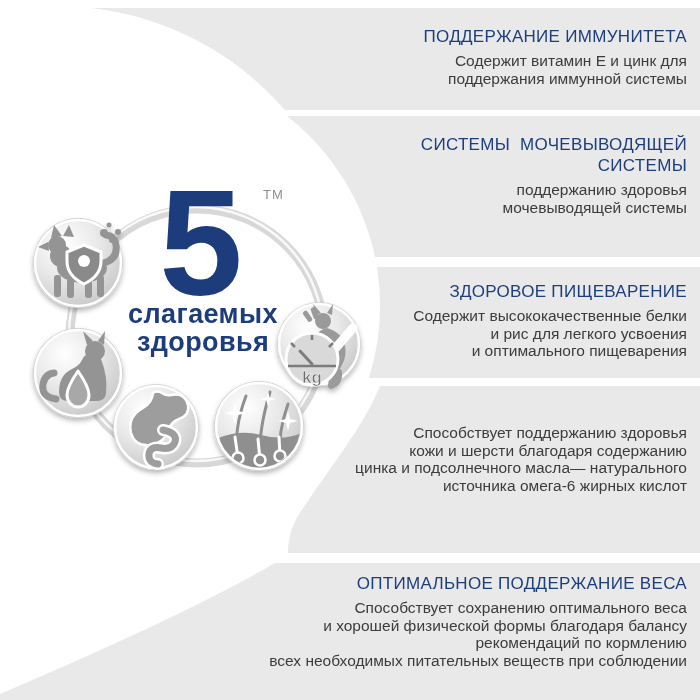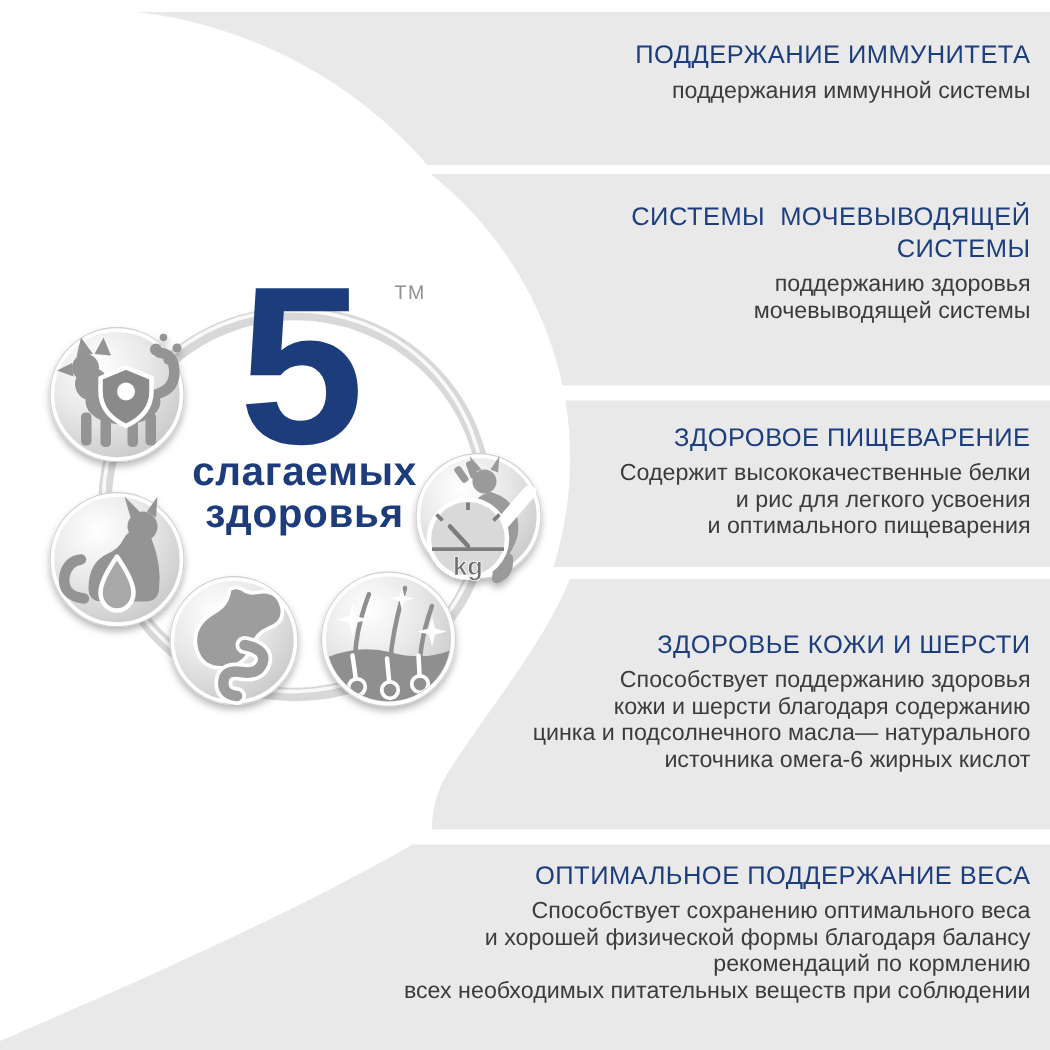--- a/index.html
+++ b/index.html
@@ -175,20 +175,21 @@
   </svg>
 
   <div id="five">5</div>
   <div id="tm">TM</div>
   <div id="cap1" class="cap">слагаемых</div>
   <div id="cap2" class="cap">здоровья</div>
 
   <section class="benefit b1">
     <div class="t">ПОДДЕРЖАНИЕ ИММУНИТЕТА</div>
     <div class="body">
+      <div class="d">Содержит витамин Е и цинк для</div>
       <div class="d">поддержания иммунной системы</div>
     </div>
   </section>
 
   <section class="benefit b2">
     <div class="t">СИСТЕМЫ  МОЧЕВЫВОДЯЩЕЙ</div>
     <div class="t">СИСТЕМЫ</div>
     <div class="body">
       <div class="d">поддержанию здоровья</div>
       <div class="d">мочевыводящей системы</div>
@@ -198,21 +199,20 @@
   <section class="benefit b3">
     <div class="t">ЗДОРОВОЕ ПИЩЕВАРЕНИЕ</div>
     <div class="body">
       <div class="d">Содержит высококачественные белки</div>
       <div class="d">и рис для легкого усвоения</div>
       <div class="d">и оптимального пищеварения</div>
     </div>
   </section>
 
   <section class="benefit b4">
-    <div class="t">ЗДОРОВЬЕ КОЖИ И ШЕРСТИ</div>
     <div class="body">
       <div class="d">Способствует поддержанию здоровья</div>
       <div class="d">кожи и шерсти благодаря содержанию</div>
       <div class="d">цинка и подсолнечного масла— натурального</div>
       <div class="d">источника омега-6 жирных кислот</div>
     </div>
   </section>
 
   <section class="benefit b5">
     <div class="t">ОПТИМАЛЬНОЕ ПОДДЕРЖАНИЕ ВЕСА</div>

